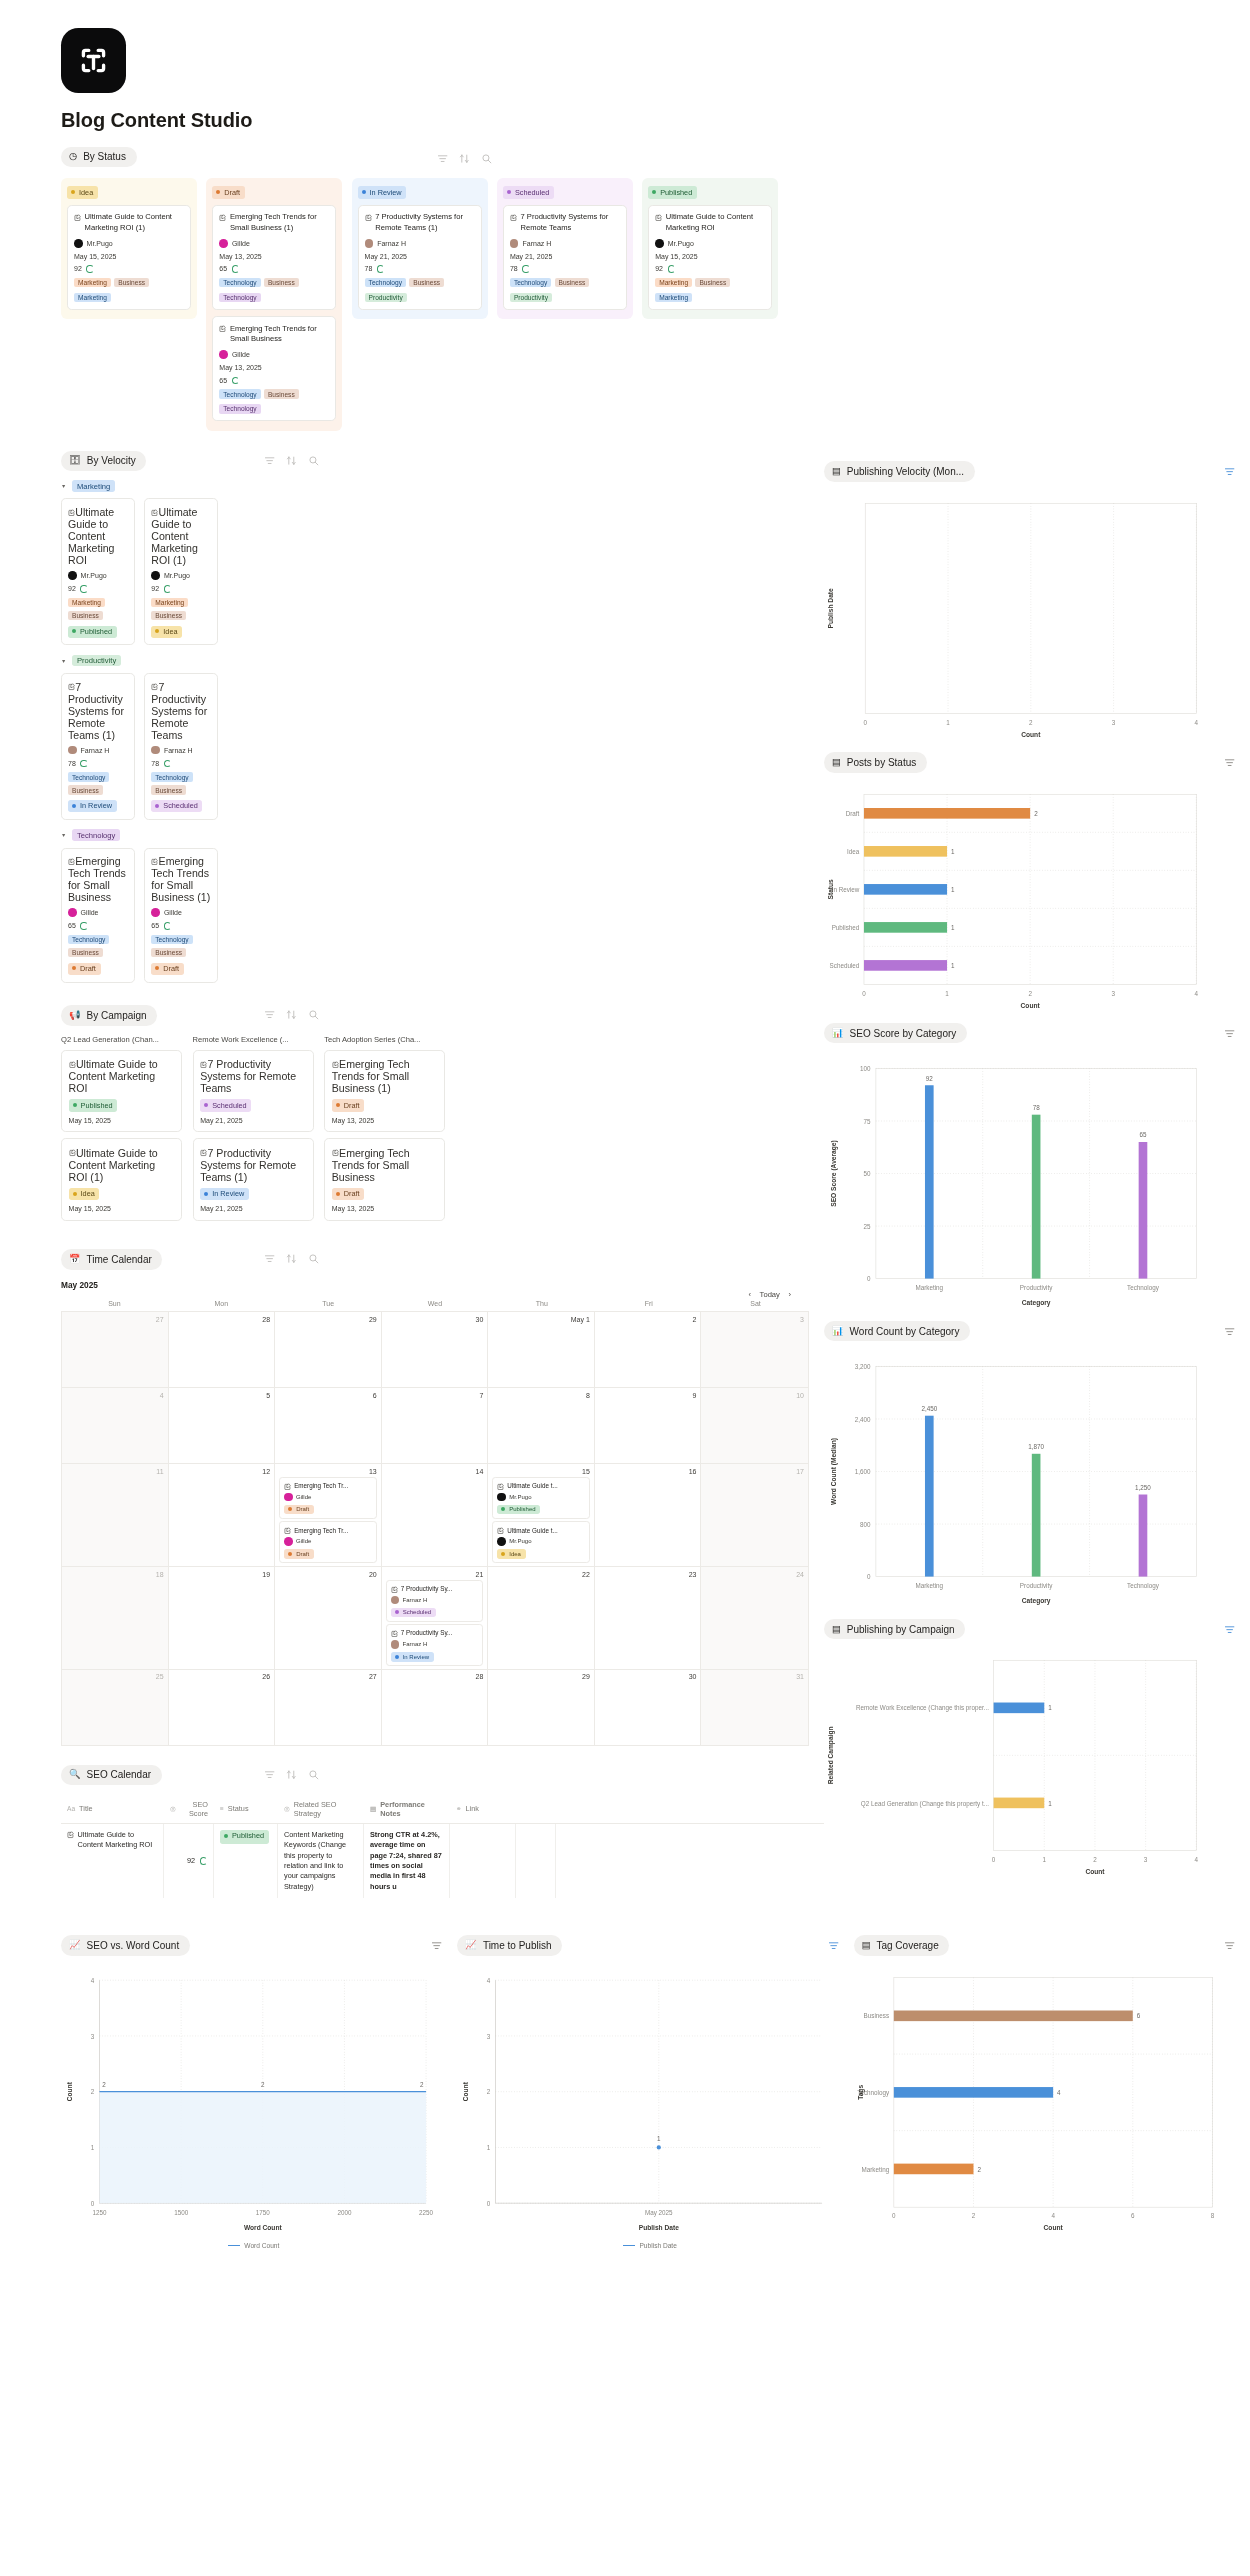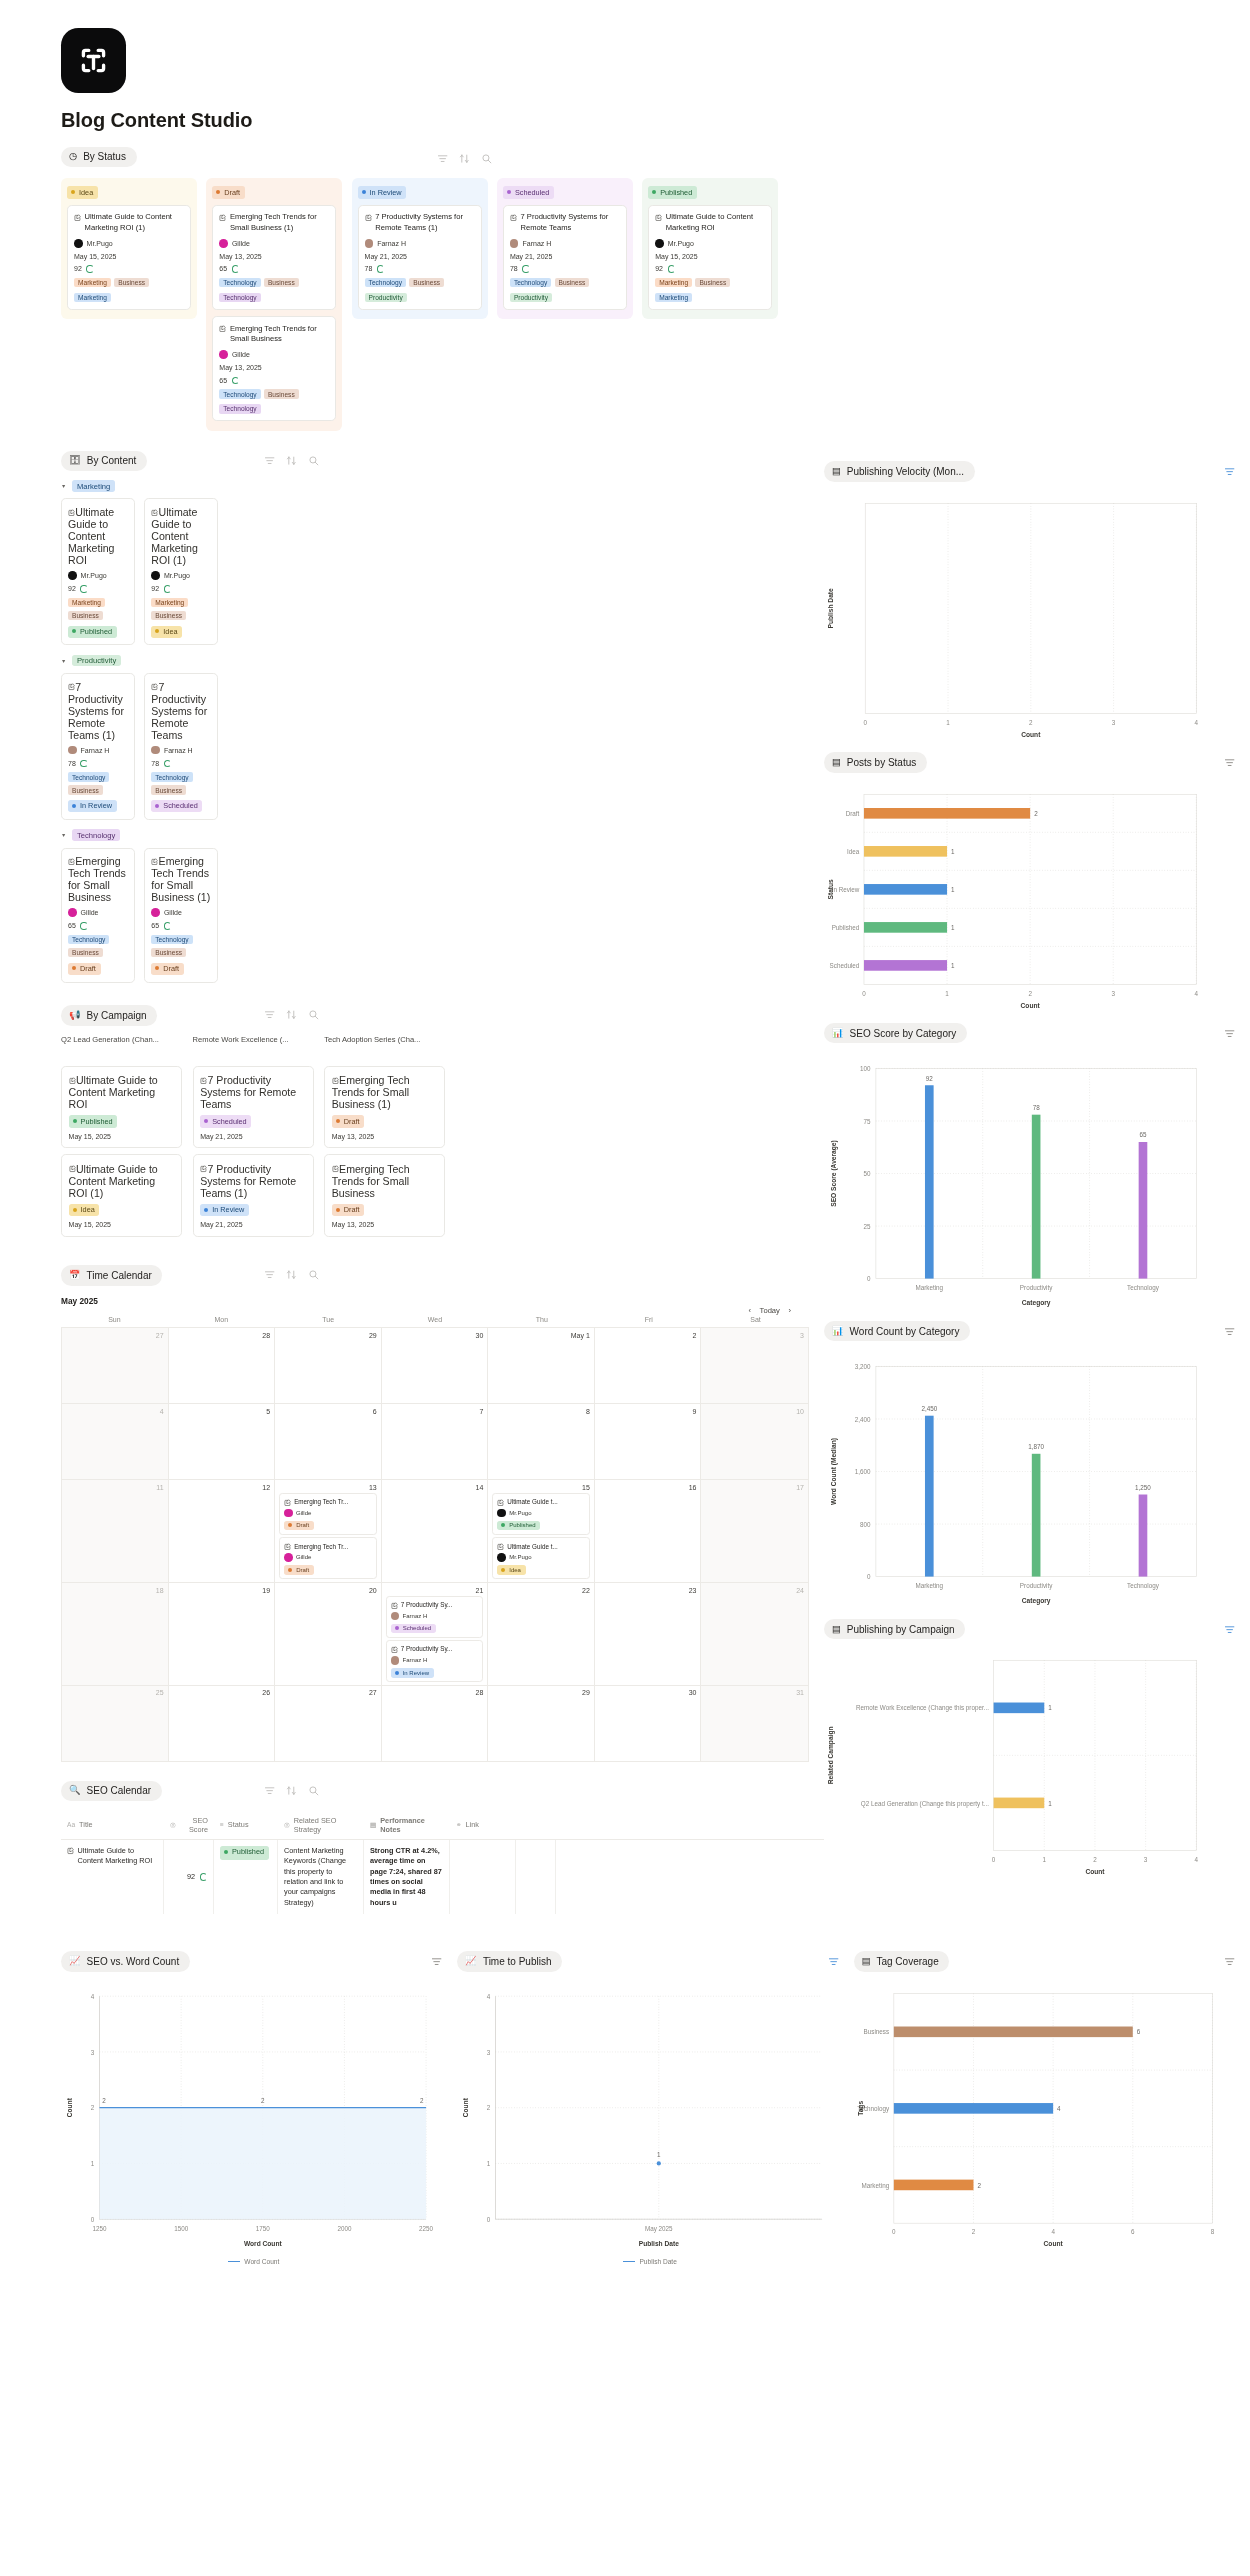--- a/index.html
+++ b/index.html
@@ -78,21 +78,21 @@
   .grp { padding:0 0 0 61px; margin-top:9.3px; }
   .grp-head { display:flex; align-items:center; gap:6px; }
   .caret { font-size:5.3px; color:#6b6965; }
   .grp-name { font-size:7.6px; padding:1.3px 4.7px; border-radius:2.7px; font-weight:500; }
   .ccards { display:flex; gap:9.3px; margin-top:6.6px; }
   .ccard { width:74px; background:#fff; border:0.7px solid #e9e8e4; border-radius:4.7px; padding:6.6px 6px; }
 
   
   .camp-cols { display:flex; gap:10.6px; padding:9.3px 0 0 61px; }
   .camp-col { width:121px; }
-  .camp-name { font-size:7.6px; color:#4a4844; margin-bottom:22px; }
+  .camp-name { font-size:7.6px; color:#4a4844; margin-bottom:6px; }
   .camp-card { background:#fff; border:0.7px solid #e9e8e4; border-radius:4.7px; padding:7.3px 6.6px; margin-bottom:6px; }
 
   
   .calwrap { padding:0 0 0 61px; }
   .cal-month { font-size:8.3px; font-weight:600; margin:10px 0 6.6px 0; color:#23211e; }
   .cal-nav { position:absolute; right:33px; top:10.6px; display:flex; gap:8.6px; align-items:center; font-size:7.6px; color:#4a4844; }
   .cal-nav span { cursor:pointer; }
   .cal-grid { display:grid; grid-template-columns:repeat(7,1fr); width:748px; border:0.7px solid #eceae6; border-top:none; }
   .cal-dow { display:grid; grid-template-columns:repeat(7,1fr); width:748px; }
   .cal-dow div { text-align:center; font-size:7px; color:#8c8a85; padding:3.3px 0 4.7px 0; }
@@ -354,21 +354,21 @@
       </div>
   </div>
 
   <div class="zone" style="margin-top:20px;">
     <div class="left-col">
 
       <div class="sec">
         <div style="padding-left:61px;">
           <div class="chip">
             <span class="gl">🗄</span>
-            <span>By Content</span>
+            <span>By Velocity</span>
           </div>
         </div>
         <div class="toolbar" style="right:505px; top:4px;">
           <svg class="tb-ic" viewBox="0 0 16 16">
               <g stroke="#8c8a85" stroke-width="1.3" stroke-linecap="round">
                 <path d="M2 4h12M4 8h8M6 12h4"></path>
               </g>
             </svg>
           <svg class="tb-ic" viewBox="0 0 16 16">
               <g stroke="#8c8a85" stroke-width="1.3" stroke-linecap="round">

